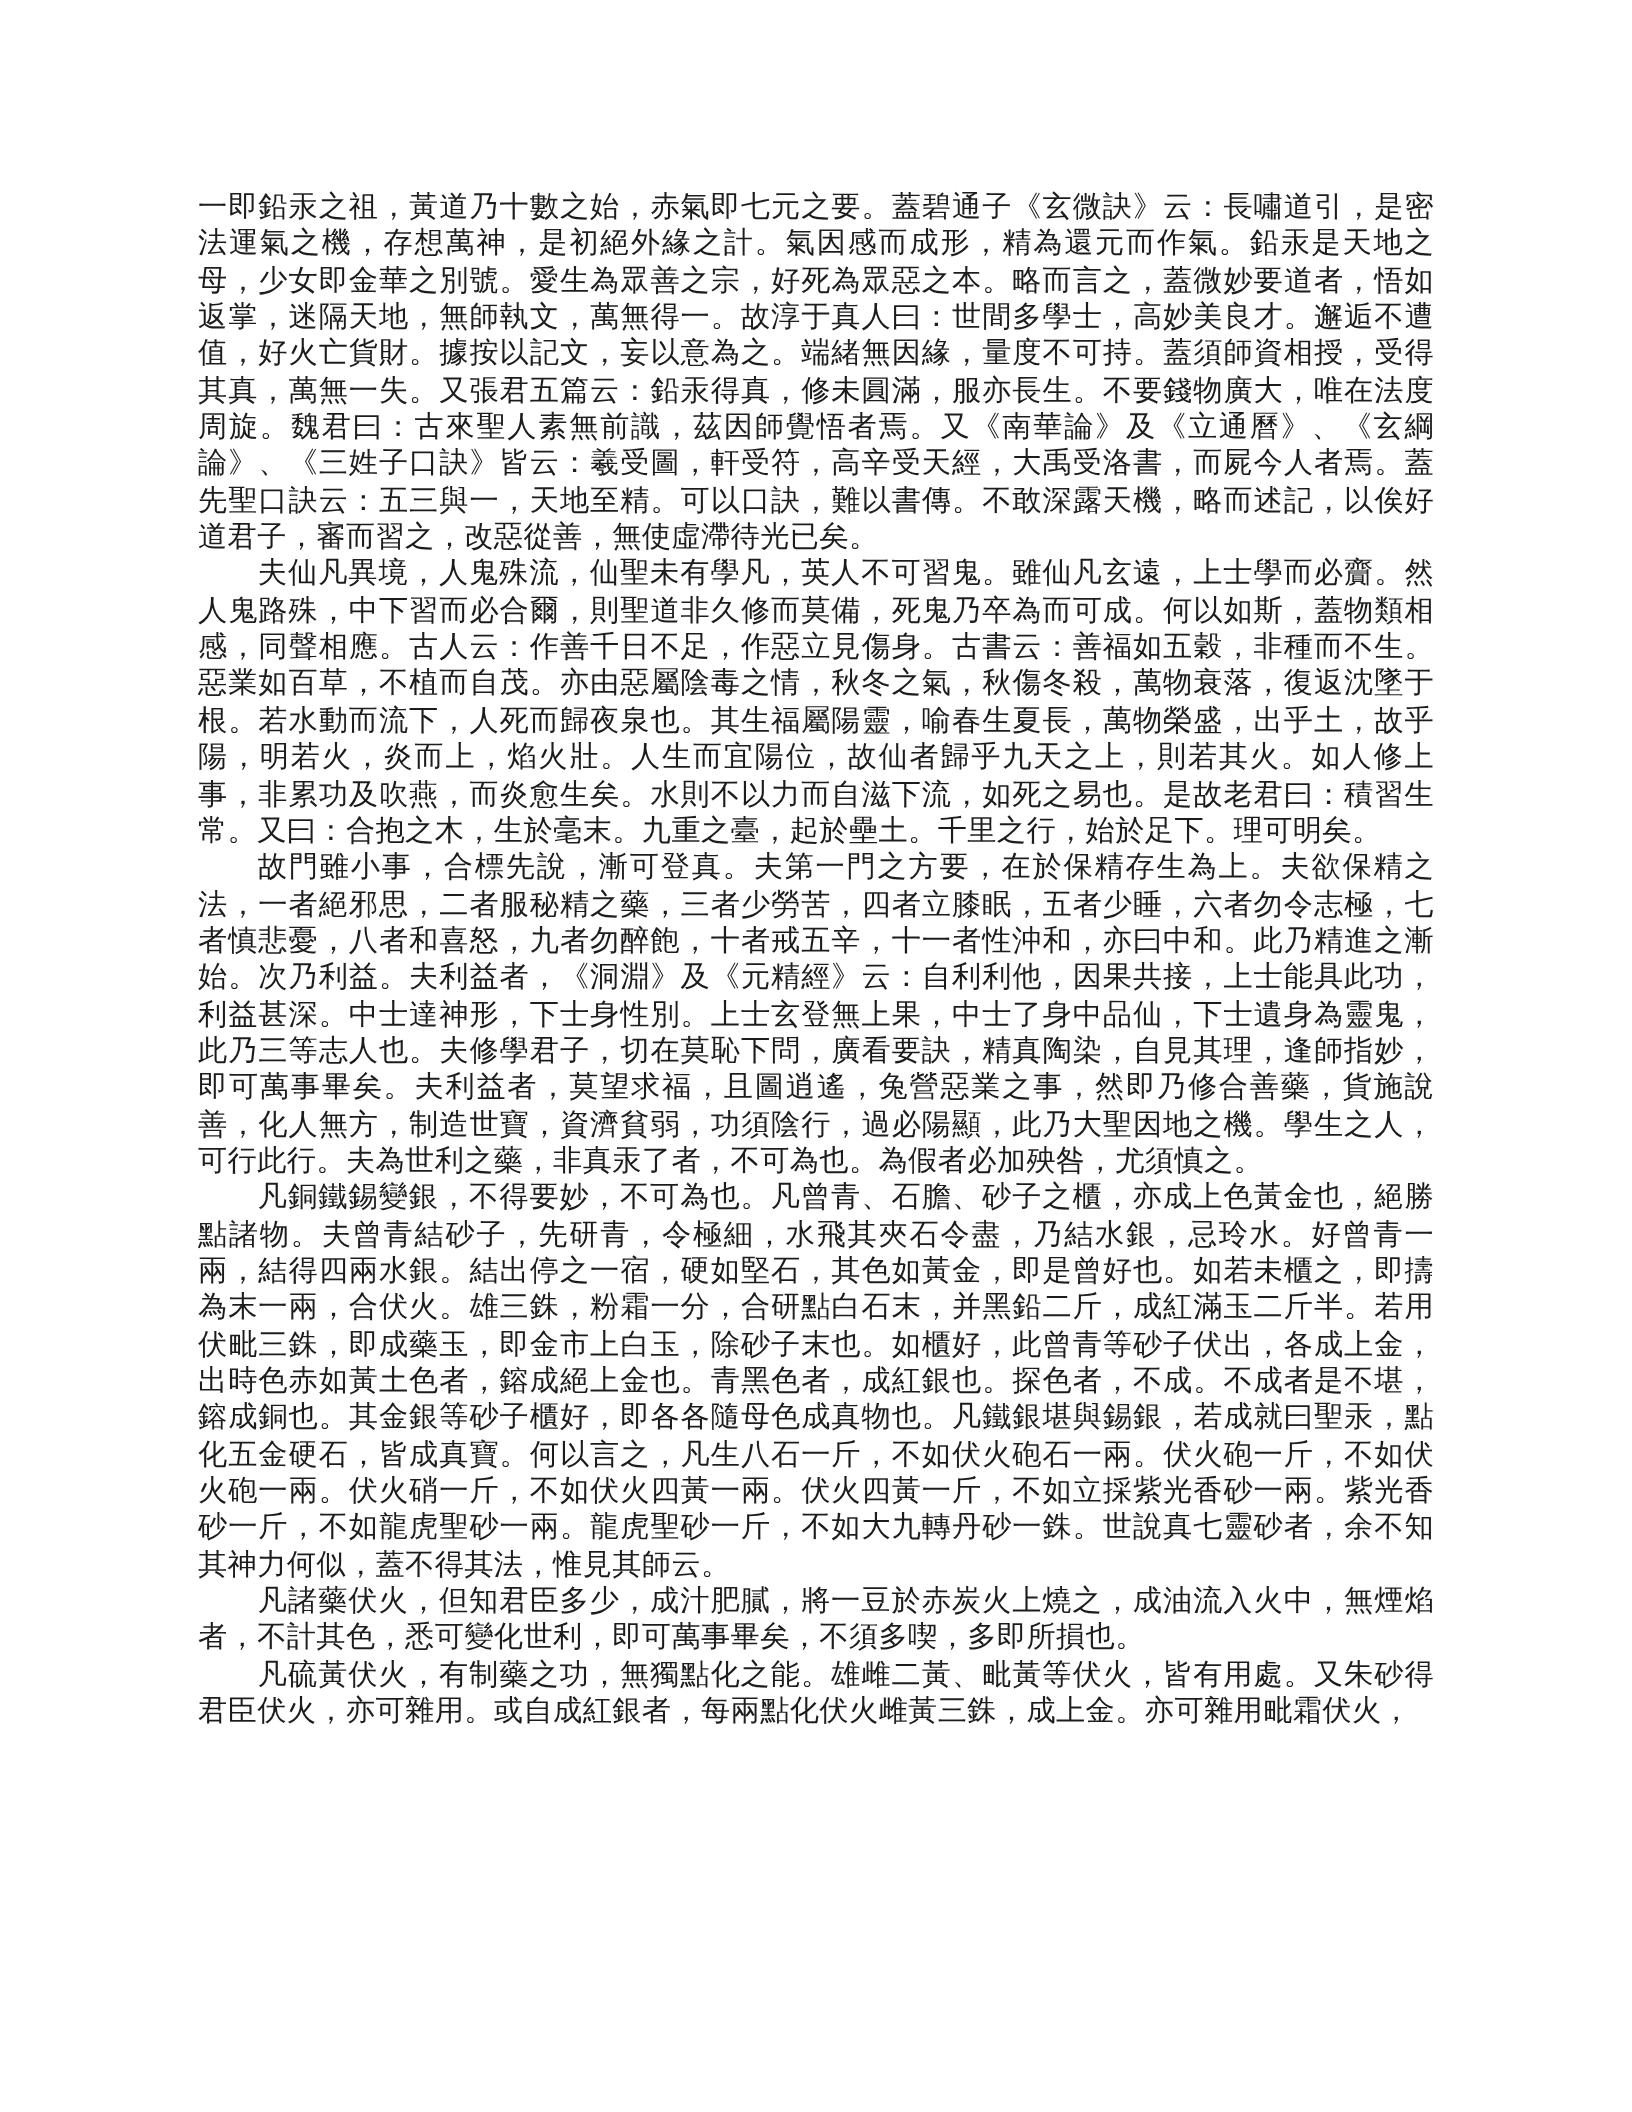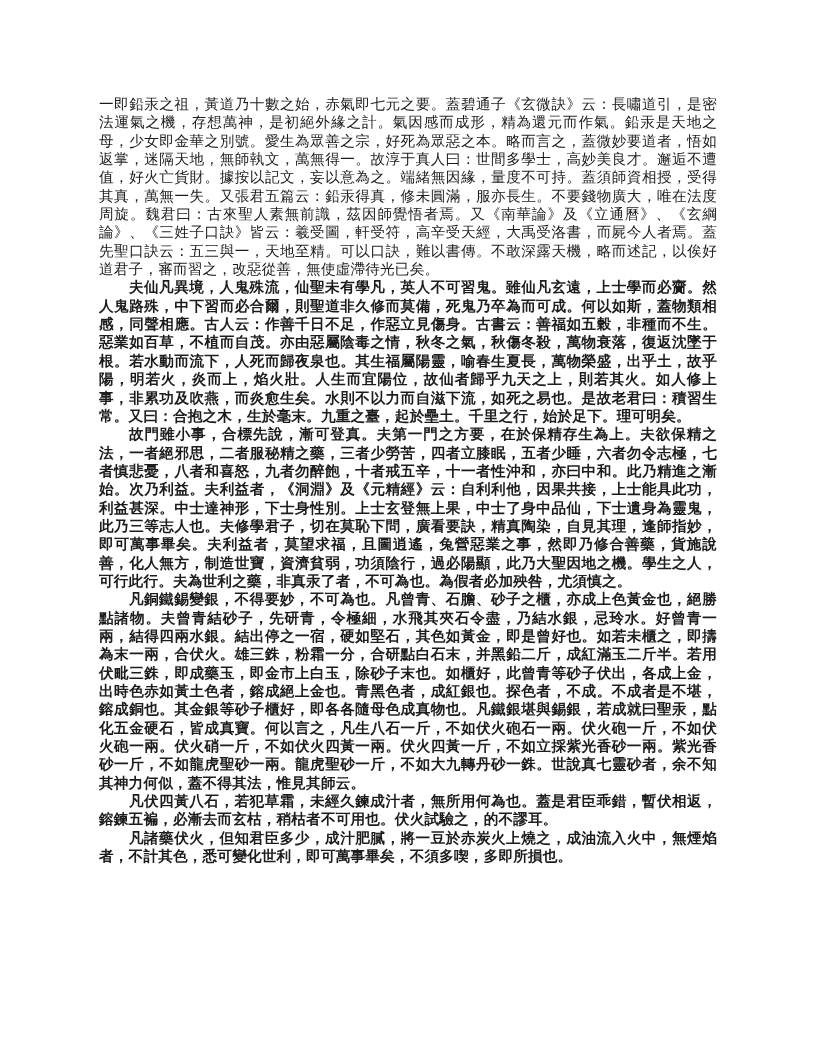--- a/index.html
+++ b/index.html
@@ -24,28 +24,27 @@
     line-height: 18.35px;
     color: #1c1c1c;
     text-align: justify;
     text-justify: inter-ideograph;
     margin: 0;
     word-break: break-all;
     letter-spacing: 0.2px;
   }
   .para.indent {
     text-indent: 2.05em;
-    font-weight: bold;
   }
 </style>
 </head>
 <body>
 
 <div class="page">
   <div class="textblock">
     <p class="para">一即鉛汞之祖，黃道乃十數之始，赤氣即七元之要。蓋碧通子《玄微訣》云：長嘯道引，是密法運氣之機，存想萬神，是初絕外緣之計。氣因感而成形，精為還元而作氣。鉛汞是天地之母，少女即金華之別號。愛生為眾善之宗，好死為眾惡之本。略而言之，蓋微妙要道者，悟如返掌，迷隔天地，無師執文，萬無得一。故淳于真人曰：世間多學士，高妙美良才。邂逅不遭值，好火亡貨財。據按以記文，妄以意為之。端緒無因緣，量度不可持。蓋須師資相授，受得其真，萬無一失。又張君五篇云：鉛汞得真，修未圓滿，服亦長生。不要錢物廣大，唯在法度周旋。魏君曰：古來聖人素無前識，茲因師覺悟者焉。又《南華論》及《立通曆》、《玄綱論》、《三姓子口訣》皆云：羲受圖，軒受符，高辛受天經，大禹受洛書，而屍今人者焉。蓋先聖口訣云：五三與一，天地至精。可以口訣，難以書傳。不敢深露天機，略而述記，以俟好道君子，審而習之，改惡從善，無使虛滯待光已矣。</p>
     <p class="para indent">夫仙凡異境，人鬼殊流，仙聖未有學凡，英人不可習鬼。雖仙凡玄遠，上士學而必齎。然人鬼路殊，中下習而必合爾，則聖道非久修而莫備，死鬼乃卒為而可成。何以如斯，蓋物類相感，同聲相應。古人云：作善千日不足，作惡立見傷身。古書云：善福如五穀，非種而不生。惡業如百草，不植而自茂。亦由惡屬陰毒之情，秋冬之氣，秋傷冬殺，萬物衰落，復返沈墜于根。若水動而流下，人死而歸夜泉也。其生福屬陽靈，喻春生夏長，萬物榮盛，出乎土，故乎陽，明若火，炎而上，焰火壯。人生而宜陽位，故仙者歸乎九天之上，則若其火。如人修上事，非累功及吹燕，而炎愈生矣。水則不以力而自滋下流，如死之易也。是故老君曰：積習生常。又曰：合抱之木，生於毫末。九重之臺，起於壘土。千里之行，始於足下。理可明矣。</p>
     <p class="para indent">故門雖小事，合標先說，漸可登真。夫第一門之方要，在於保精存生為上。夫欲保精之法，一者絕邪思，二者服秘精之藥，三者少勞苦，四者立膝眠，五者少睡，六者勿令志極，七者慎悲憂，八者和喜怒，九者勿醉飽，十者戒五辛，十一者性沖和，亦曰中和。此乃精進之漸始。次乃利益。夫利益者，《洞淵》及《元精經》云：自利利他，因果共接，上士能具此功，利益甚深。中士達神形，下士身性別。上士玄登無上果，中士了身中品仙，下士遺身為靈鬼，此乃三等志人也。夫修學君子，切在莫恥下問，廣看要訣，精真陶染，自見其理，逢師指妙，即可萬事畢矣。夫利益者，莫望求福，且圖逍遙，兔營惡業之事，然即乃修合善藥，貨施說善，化人無方，制造世寶，資濟貧弱，功須陰行，過必陽顯，此乃大聖因地之機。學生之人，可行此行。夫為世利之藥，非真汞了者，不可為也。為假者必加殃咎，尤須慎之。</p>
     <p class="para indent">凡銅鐵錫變銀，不得要妙，不可為也。凡曾青、石膽、砂子之櫃，亦成上色黃金也，絕勝點諸物。夫曾青結砂子，先研青，令極細，水飛其夾石令盡，乃結水銀，忌玲水。好曾青一兩，結得四兩水銀。結出停之一宿，硬如堅石，其色如黃金，即是曾好也。如若未櫃之，即擣為末一兩，合伏火。雄三銖，粉霜一分，合研點白石末，并黑鉛二斤，成紅滿玉二斤半。若用伏毗三銖，即成藥玉，即金市上白玉，除砂子末也。如櫃好，此曾青等砂子伏出，各成上金，出時色赤如黃土色者，鎔成絕上金也。青黑色者，成紅銀也。探色者，不成。不成者是不堪，鎔成銅也。其金銀等砂子櫃好，即各各隨母色成真物也。凡鐵銀堪與錫銀，若成就曰聖汞，點化五金硬石，皆成真寶。何以言之，凡生八石一斤，不如伏火砲石一兩。伏火砲一斤，不如伏火砲一兩。伏火硝一斤，不如伏火四黃一兩。伏火四黃一斤，不如立採紫光香砂一兩。紫光香砂一斤，不如龍虎聖砂一兩。龍虎聖砂一斤，不如大九轉丹砂一銖。世說真七靈砂者，余不知其神力何似，蓋不得其法，惟見其師云。</p>
-    <p class="para indent">凡伏四黃八石，若犯草霜，未經久鍊成汁者，無所用何為也。蓋是君臣乖錯，暫伏相返，鎔鍊五褊，必漸去而玄枯，稍枯者不可用也。伏火試驗之，的不謬耳。</p>
     <p class="para indent">凡諸藥伏火，但知君臣多少，成汁肥膩，將一豆於赤炭火上燒之，成油流入火中，無煙焰者，不計其色，悉可變化世利，即可萬事畢矣，不須多喫，多即所損也。</p>
+    <p class="para indent">凡硫黃伏火，有制藥之功，無獨點化之能。雄雌二黃、毗黃等伏火，皆有用處。又朱砂得君臣伏火，亦可雜用。或自成紅銀者，每兩點化伏火雌黃三銖，成上金。亦可雜用毗霜伏火，</p>
   </div>
 </div>
 
 </body></html>

